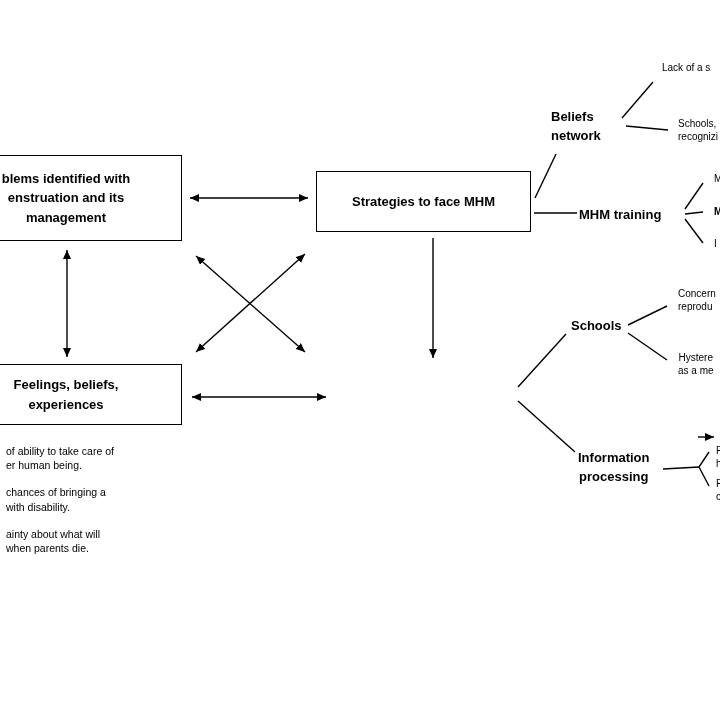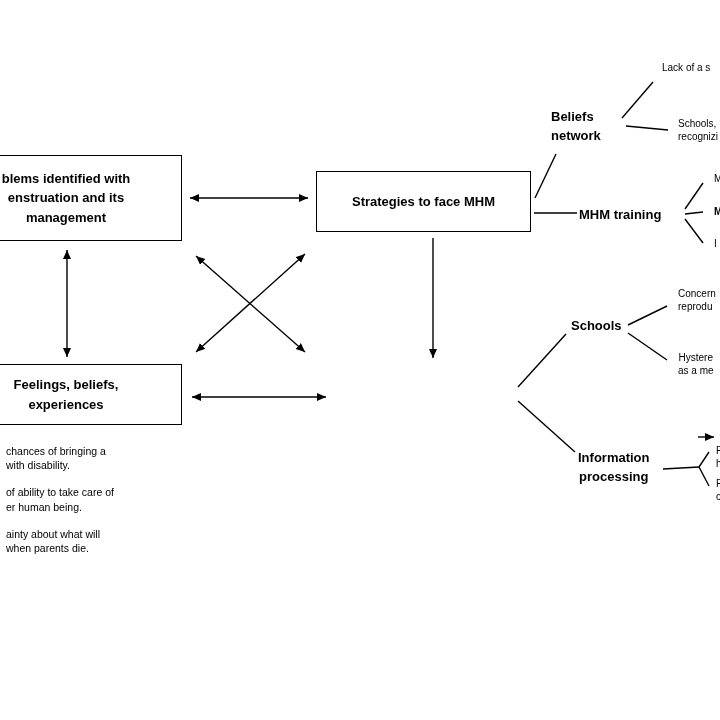--- a/index.html
+++ b/index.html
@@ -155,21 +155,21 @@
   <div class="leaf f-hyster">Hystere
 as a me</div>
 
   <div class="leaf f-info1">R
 h</div>
 
   <div class="leaf f-info2">R
 c</div>
 
   <div class="notes">
+    <div class="note">of ability to take care of
+er human being.</div>
     <div class="note">chances of bringing a
 with disability.</div>
-    <div class="note">of ability to take care of
-er human being.</div>
     <div class="note">ainty about what will
 when parents die.</div>
   </div>
 
 </div>
 
 </body></html>

